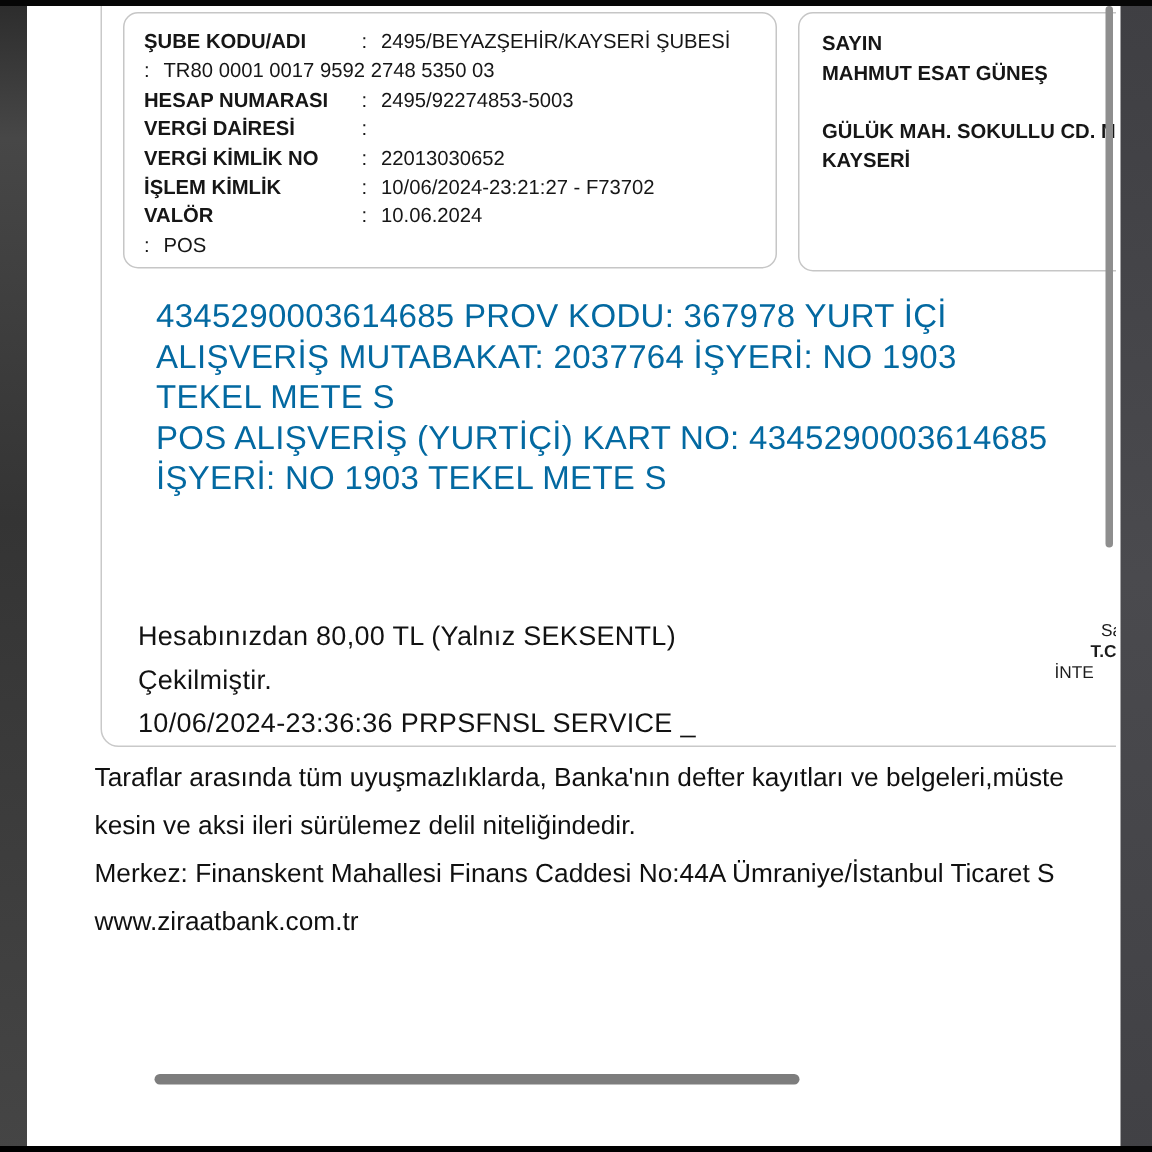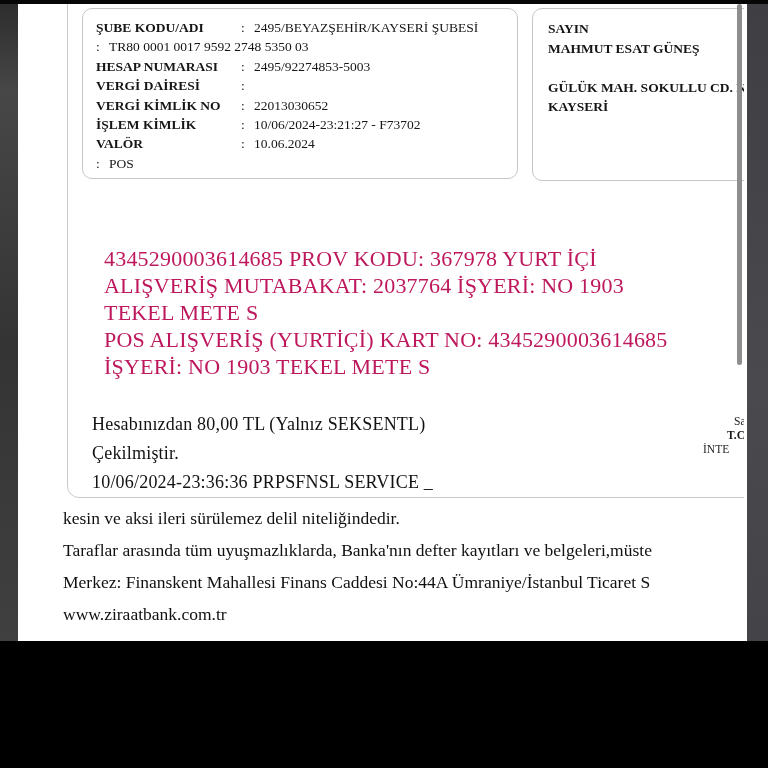--- a/index.html
+++ b/index.html
@@ -1,33 +1,33 @@
 <!DOCTYPE html>
 <html lang="tr"><head>
 <meta charset="utf-8">
 <style>
   html,body{margin:0;padding:0;background:#000;}
   .screen{
-    position:relative;width:768px;height:641px;background:#ffffff;
-    font-family:Liberation Serif, serif;color:#161616;overflow:hidden;
+    position:relative;width:768px;height:764px;background:#ffffff;
+    font-family:Liberation Sans, sans-serif;color:#161616;overflow:hidden;
   }
   .page-clip{position:absolute;left:0;top:0;width:744px;height:768px;overflow:hidden;background:#ffffff;}
   .doc-box{
     position:absolute;left:67px;top:-14px;width:700px;height:512px;
     border:1.5px solid #c9c9c9;border-radius:12px;background:#ffffff;box-sizing:border-box;
   }
   .box{position:absolute;border:1.5px solid #c6c6c6;border-radius:10px;background:#fff;box-sizing:border-box;overflow:hidden;}
   .account-box{left:82px;top:8px;width:436px;height:171px;padding:9px 0 0 13px;}
   .account-box .row{display:flex;font-size:13.5px;line-height:19.4px;white-space:nowrap;}
   .account-box .lbl{width:145px;font-weight:bold;flex:none;}
   .account-box .col{width:13px;flex:none;}
   .recipient-box{left:532px;top:8px;width:245px;height:173px;padding:10px 0 0 15px;font-weight:bold;}
   .recipient-box div{font-size:13.5px;line-height:19.5px;white-space:nowrap;}
   .recipient-box .spacer{height:19.5px;}
-  .txn{position:absolute;left:104px;top:197px;font-size:22px;line-height:27px;letter-spacing:.2px;color:#be185d;margin-top:48px;}
+  .txn{position:absolute;left:104px;top:197px;font-size:22px;line-height:27px;letter-spacing:.2px;color:#0369a1;}
   .txn div{white-space:nowrap;}
   .summary{position:absolute;left:92px;top:410px;font-size:18px;line-height:29px;letter-spacing:.2px;color:#121212;}
   .summary div{white-space:nowrap;}
   .issuer-line{position:absolute;font-size:11.5px;line-height:13px;color:#1c1c1c;white-space:nowrap;}
   .issuer-1{left:734px;top:415px;}
   .issuer-2{left:727px;top:429px;font-weight:bold;text-align:right;}
   .issuer-3{left:703px;top:443px;}
   .footer{position:absolute;left:63px;top:502px;font-size:17.5px;line-height:32px;color:#101010;}
   .footer div{white-space:nowrap;}
   .handle{position:absolute;left:103px;top:716px;width:430px;height:7px;border-radius:3.5px;background:#7d7d7d;}
@@ -108,22 +108,22 @@
       <div>Hesabınızdan 80,00 TL (Yalnız SEKSENTL)</div>
       <div>Çekilmiştir.</div>
       <div>10/06/2024-23:36:36 PRPSFNSL SERVICE _</div>
     </div>
 
     <div class="issuer-line issuer-1">Sa</div>
     <div class="issuer-line issuer-2">T.C. ZİRA</div>
     <div class="issuer-line issuer-3">İNTE</div>
 
     <div class="footer">
+      <div>Taraflar arasında tüm uyuşmazlıklarda, Banka'nın defter kayıtları ve belgeleri,müste</div>
       <div>kesin ve aksi ileri sürülemez delil niteliğindedir.</div>
-      <div>Taraflar arasında tüm uyuşmazlıklarda, Banka'nın defter kayıtları ve belgeleri,müste</div>
       <div>Merkez: Finanskent Mahallesi Finans Caddesi No:44A Ümraniye/İstanbul Ticaret S</div>
       <div>www.ziraatbank.com.tr</div>
     </div>
 
     <div class="handle"></div>
   </div>
 
   <div class="scroll-thumb"></div>
   <div class="bar left"></div>
   <div class="bar right"></div>

